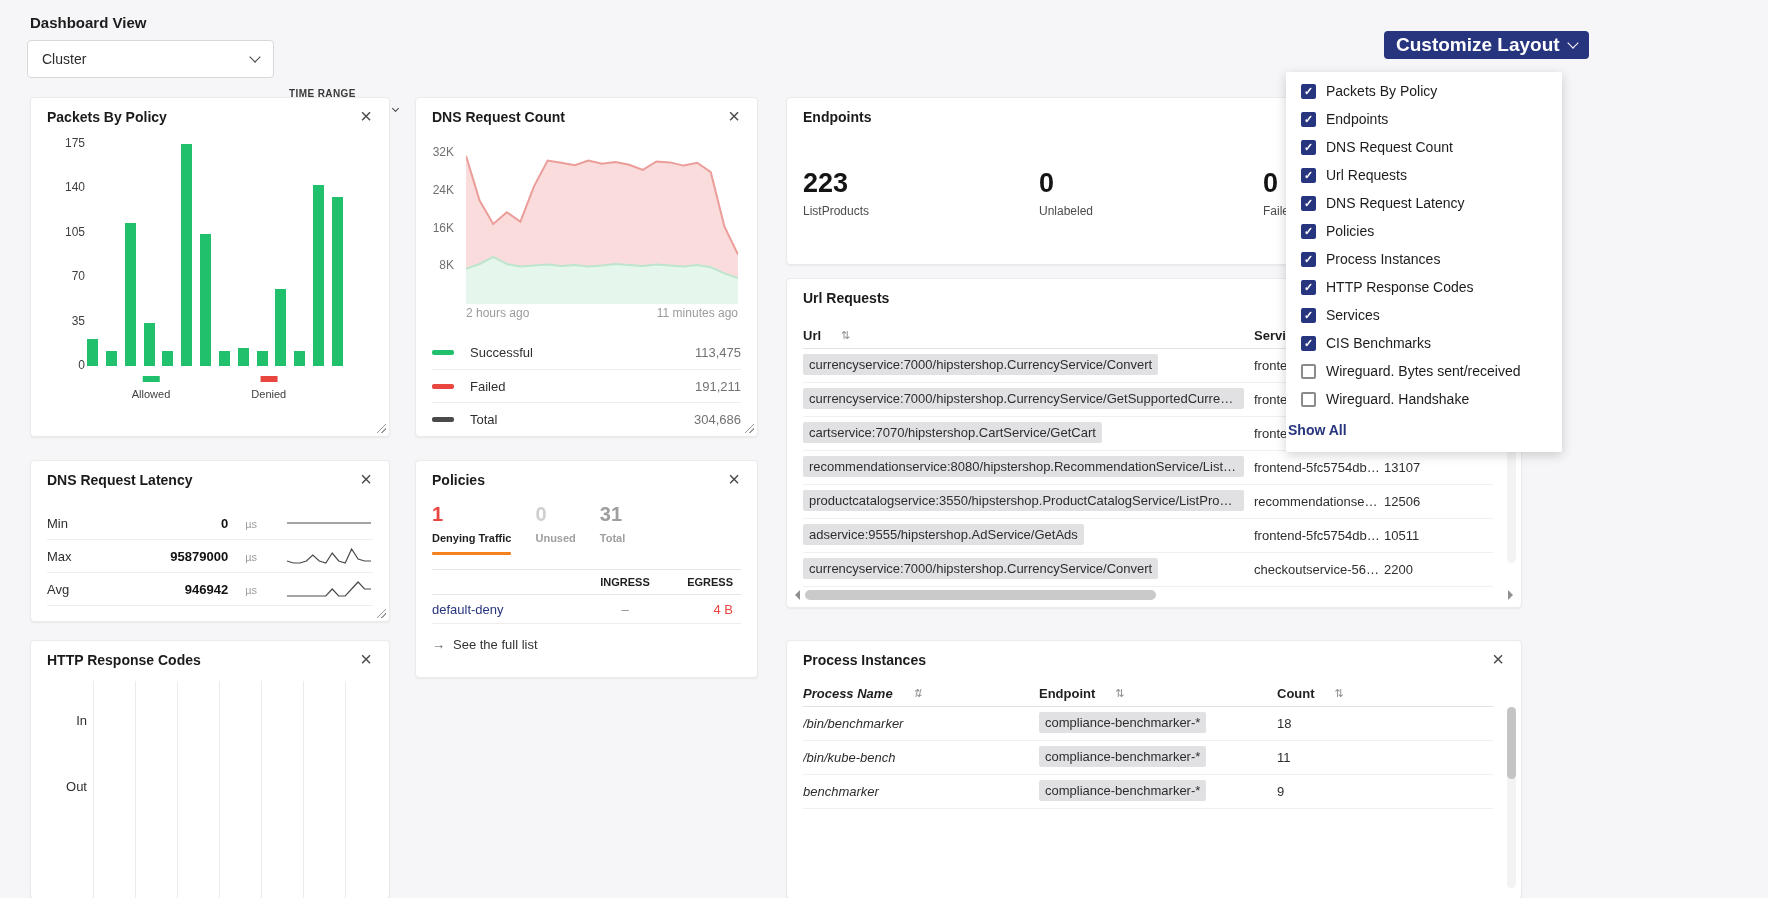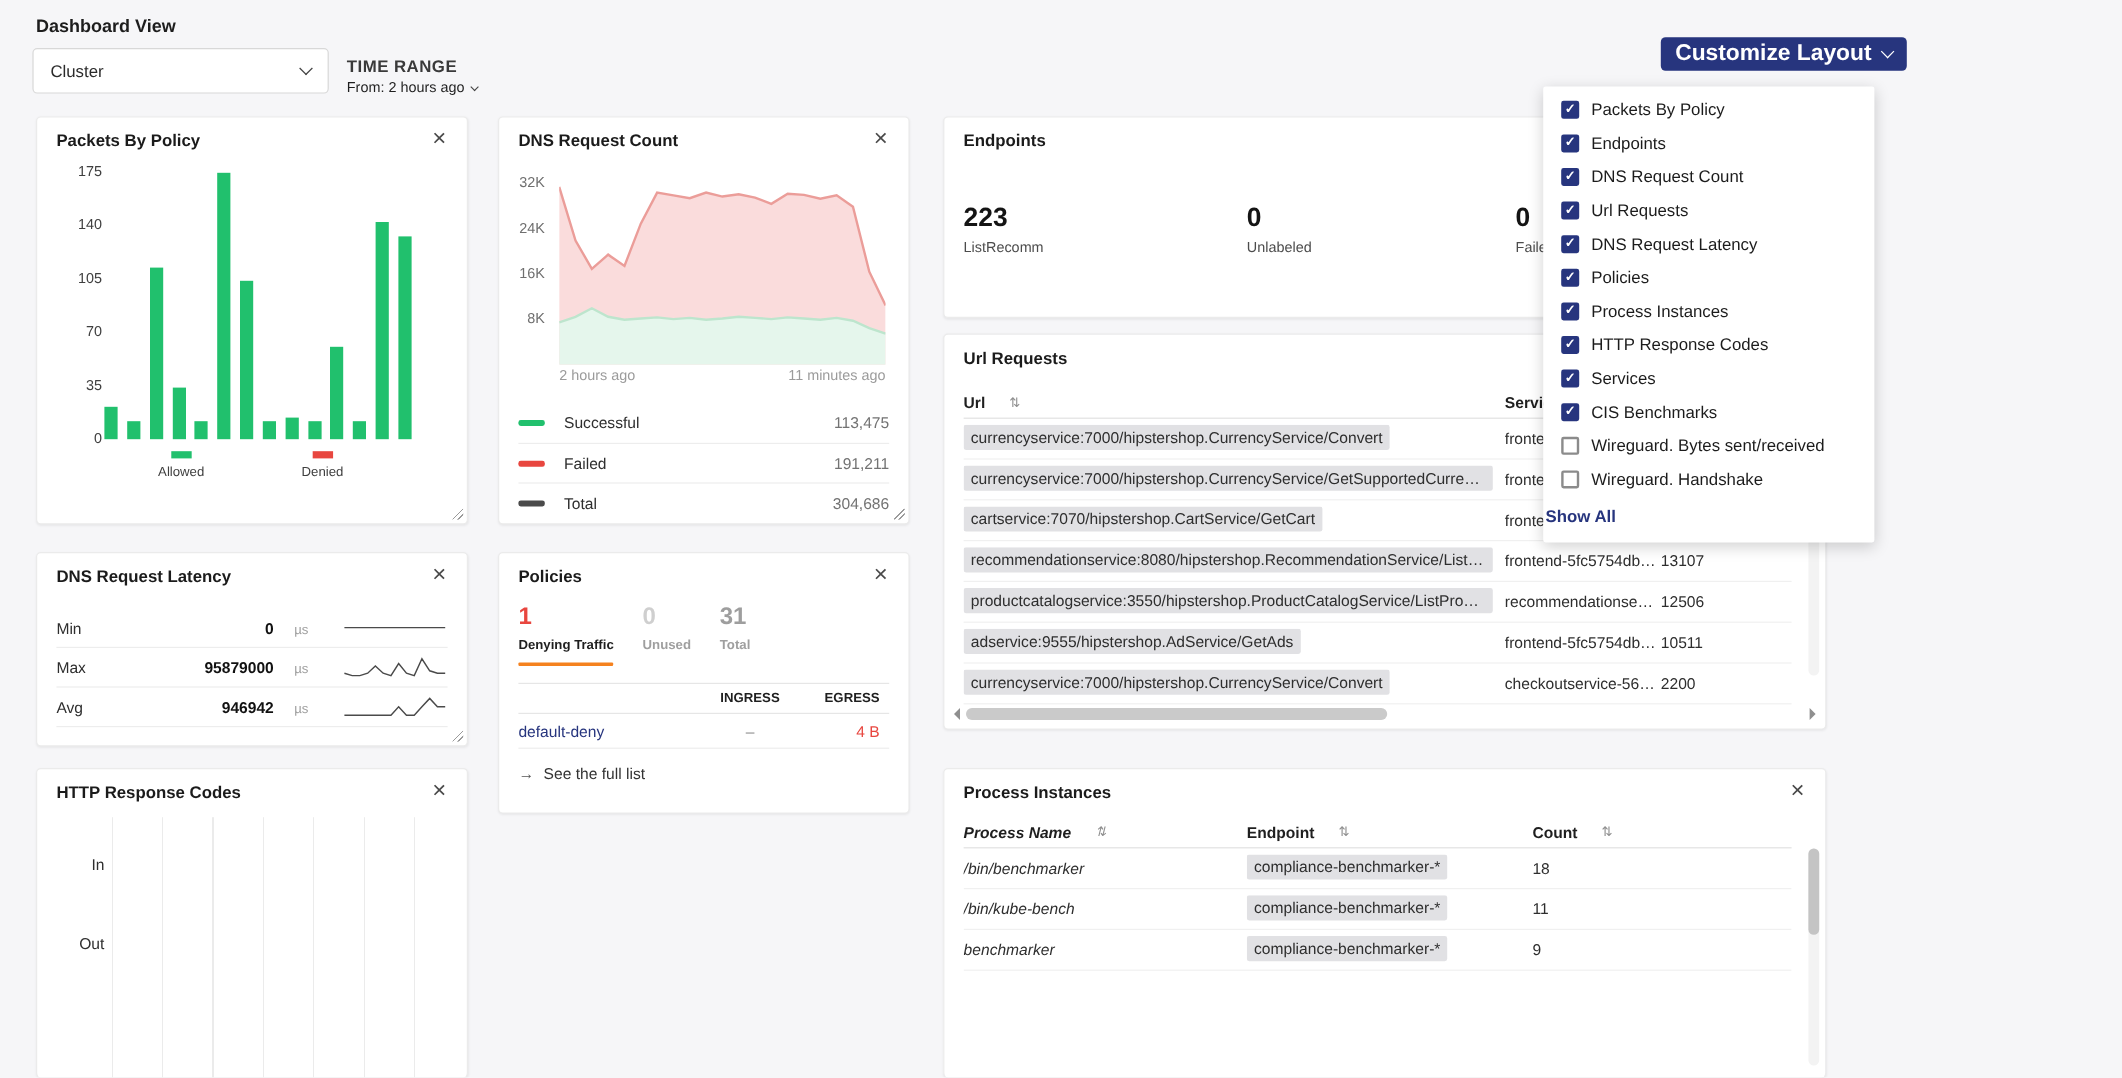--- a/index.html
+++ b/index.html
@@ -11,21 +11,21 @@
   .chev { width:8px; height:8px; border-right:1.6px solid #444; border-bottom:1.6px solid #444;
           transform:rotate(45deg); display:inline-block; margin-top:-4px; }
   .chev.small { width:5px; height:5px; margin-top:-2px; }
   .chev.white { border-color:#fff; }
 
   .cluster-select { position:absolute; left:27px; top:40px; width:247px; height:38px; background:#fff;
       border:1px solid #d8d8d8; border-radius:4px; display:flex; align-items:center; justify-content:space-between;
       padding:0 14px; font-size:14px; color:#2b2b2b; cursor:pointer; }
 
   .time-range { position:absolute; left:289px; top:47px; }
-  .tr-label { font-size:14px; font-weight:bold; letter-spacing:.4px; color:#3a3a3a; }
+  .tr-label { font-size:10px; font-weight:bold; letter-spacing:.4px; color:#3a3a3a;margin-top:41px; }
   .tr-from { font-size:12px; color:#1f1f1f; margin-top:3px; display:flex; align-items:center; gap:6px; cursor:pointer; }
 
   .customize-btn { position:absolute; left:1384px; top:31px; height:28px; padding:0 12px; background:#27357e;
       color:#fff; border:none; border-radius:4px; font-size:19px; font-weight:600; display:flex; align-items:center;
       gap:9px; cursor:pointer; font-family:"Liberation Sans",sans-serif; }
 
   
   .panel { position:absolute; left:1286px; top:72px; width:276px; background:#fff; z-index:60;
       box-shadow:0 3px 12px rgba(0,0,0,.18); border-radius:2px; padding:5px 0 14px; }
   .citem { display:flex; align-items:center; gap:10px; padding:6px 15px; cursor:pointer; }
@@ -73,21 +73,21 @@
       font-size:12px; color:#9b9b9b; }
   .dc-legend { position:absolute; left:16px; right:16px; top:238px; }
   .dc-lrow { display:flex; align-items:center; height:33px; font-size:13px; color:#2f2f2f; }
   .dc-lrow + .dc-lrow { border-top:1px solid #ededed; }
   .sw { width:22px; height:5px; border-radius:2px; margin-right:16px; }
   .dc-lval { margin-left:auto; color:#737373; }
 
   
   .ep-stats { position:absolute; left:16px; top:70px; right:20px; display:flex; }
   .ep-stat1 { width:236px; } .ep-stat2 { width:224px; } .ep-stat3 { flex:1; }
-  .ep-val { font-size:22px; font-weight:bold; color:#141414; }
+  .ep-val { font-size:27px; font-weight:bold; color:#141414; }
   .ep-label { margin-top:5px; font-size:12px; color:#4c4c4c; }
 
   
   .thead { position:absolute; left:16px; right:28px; display:flex; align-items:center; height:26px;
       font-size:13px; font-weight:bold; color:#1f1f1f; border-bottom:1px solid #e2e2e2; }
   .th { display:flex; align-items:center; gap:20px; cursor:pointer; }
   .sort-ic { font-size:11px; color:#8f8f8f; font-weight:normal; }
   .trow { display:flex; align-items:center; height:34px; border-bottom:1px solid #f0f0f0; font-size:13px; color:#2e2e2e; }
   .tag { background:#e1e1e4; padding:3px 6px; border-radius:2px; white-space:nowrap; overflow:hidden;
       text-overflow:ellipsis; display:inline-block; max-width:100%; }
@@ -259,21 +259,21 @@
     </div>
     <div class="resize-handle"></div>
   </div>
 
   <div class="card" id="card-endpoints">
     <div class="card-title">Endpoints</div>
     <div class="card-close">×</div>
     <div class="ep-stats">
       <div class="ep-stat1">
         <div class="ep-val">223</div>
-        <div class="ep-label">ListRecomm</div>
+        <div class="ep-label">ListProducts</div>
       </div>
       <div class="ep-stat2">
         <div class="ep-val">0</div>
         <div class="ep-label">Unlabeled</div>
       </div>
       <div class="ep-stat3">
         <div class="ep-val">0</div>
         <div class="ep-label">Failed</div>
       </div>
     </div>

